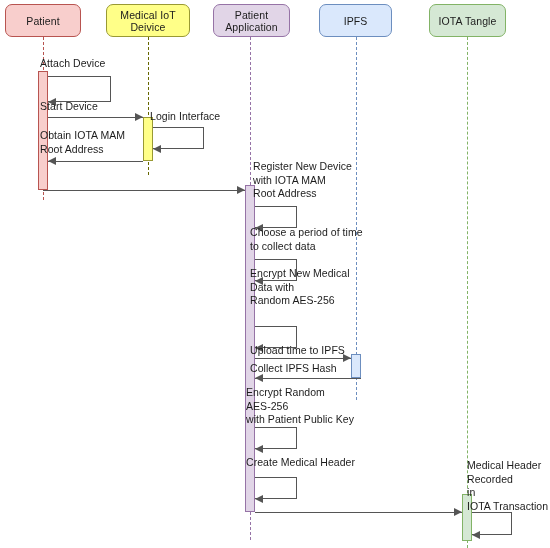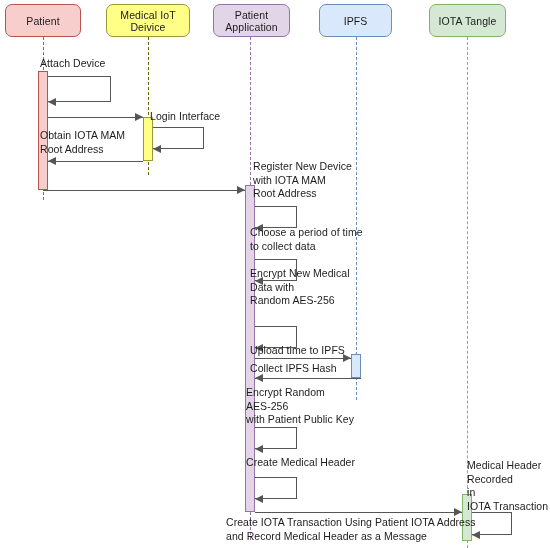--- a/index.html
+++ b/index.html
@@ -90,20 +90,21 @@
     <div class="activation" style="left: 38px; top: 71px; width: 10px; height: 119px; background: rgb(248, 206, 204); border-color: rgb(184, 84, 80);"></div>
     <div class="activation" style="left: 143px; top: 117px; width: 10px; height: 44px; background: rgb(255, 255, 136); border-color: rgb(153, 153, 51);"></div>
     <div class="activation" style="left: 245px; top: 185px; width: 10px; height: 327px; background: rgb(225, 213, 231); border-color: rgb(150, 115, 166);"></div>
     <div class="activation" style="left: 351px; top: 354px; width: 10px; height: 24px; background: rgb(218, 232, 252); border-color: rgb(108, 142, 191);"></div>
     <div class="activation" style="left: 462px; top: 494px; width: 10px; height: 47px; background: rgb(213, 232, 212); border-color: rgb(130, 179, 102);"></div>
     <div class="selfloop" style="left: 48px; top: 76px; width: 63px; height: 26px;"></div>
     <div class="arrow-l" style="left: 48px; top: 97.5px;"></div>
     <div class="label" style="left: 40px; top: 57px; width: 140px;">Attach Device</div>
     <div class="msg-line" style="left: 48px; top: 117px; width: 95px;"></div>
     <div class="arrow-r" style="left: 135px; top: 112.5px;"></div>
+    <div class="label" style="left: 40px; top: 100px; width: 112px;">Start Device</div>
     <div class="selfloop" style="left: 153px; top: 127px; width: 51px; height: 22px;"></div>
     <div class="arrow-l" style="left: 153px; top: 144.5px;"></div>
     <div class="label" style="left: 150px; top: 110px; width: 110px;">Login Interface</div>
     <div class="msg-line" style="left: 48px; top: 161px; width: 95px;"></div>
     <div class="arrow-l" style="left: 48px; top: 156.5px;"></div>
     <div class="label" style="left: 40px; top: 129px; width: 112px;">Obtain IOTA MAM
 Root Address</div>
     <div class="msg-line" style="left: 43px; top: 190px; width: 202px;"></div>
     <div class="arrow-r" style="left: 237px; top: 185.5px;"></div>
     <div class="label" style="left: 253px; top: 160px; width: 115px;">Register New Device
@@ -129,22 +130,20 @@
     <div class="selfloop" style="left: 255px; top: 427px; width: 42px; height: 22px;"></div>
     <div class="arrow-l" style="left: 255px; top: 444.5px;"></div>
     <div class="label" style="left: 246px; top: 386px; width: 125px;">Encrypt Random
 AES-256
 with Patient Public Key</div>
     <div class="selfloop" style="left: 255px; top: 477px; width: 42px; height: 22px;"></div>
     <div class="arrow-l" style="left: 255px; top: 494.5px;"></div>
     <div class="label" style="left: 246px; top: 456px; width: 130px;">Create Medical Header</div>
     <div class="msg-line" style="left: 255px; top: 512px; width: 207px;"></div>
     <div class="arrow-r" style="left: 454px; top: 507.5px;"></div>
-    <div class="label" style="left: 226px; top: 516px; width: 265px;">Create  IOTA Transaction Using Patient IOTA Address
-and Record Medical Header as a Message</div>
     <div class="selfloop" style="left: 472px; top: 512px; width: 40px; height: 23px;"></div>
     <div class="arrow-l" style="left: 472px; top: 530.5px;"></div>
     <div class="label" style="left: 467px; top: 459px; width: 83px;">Medical Header
 Recorded
 in
 IOTA Transaction</div>
     <div class="actor-box" style="left: 5px; top: 4px; width: 76px; height: 33px; background: rgb(248, 206, 204); border-color: rgb(184, 84, 80);">Patient</div>
     <div class="actor-box" style="left: 106px; top: 4px; width: 84px; height: 33px; background: rgb(255, 255, 136); border-color: rgb(153, 153, 51);">Medical IoT
 Deivice</div>
     <div class="actor-box" style="left: 213px; top: 4px; width: 77px; height: 33px; background: rgb(225, 213, 231); border-color: rgb(150, 115, 166);">Patient

